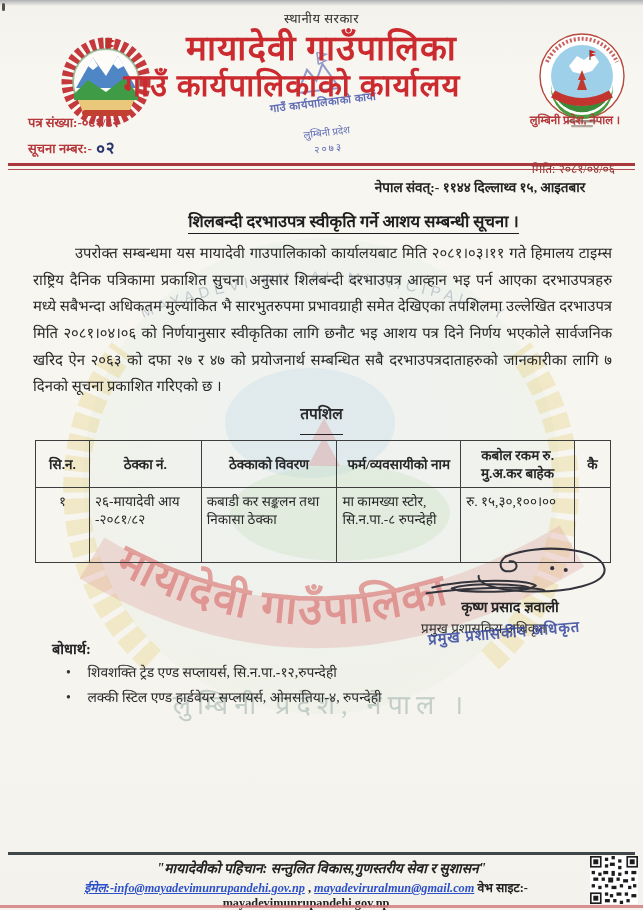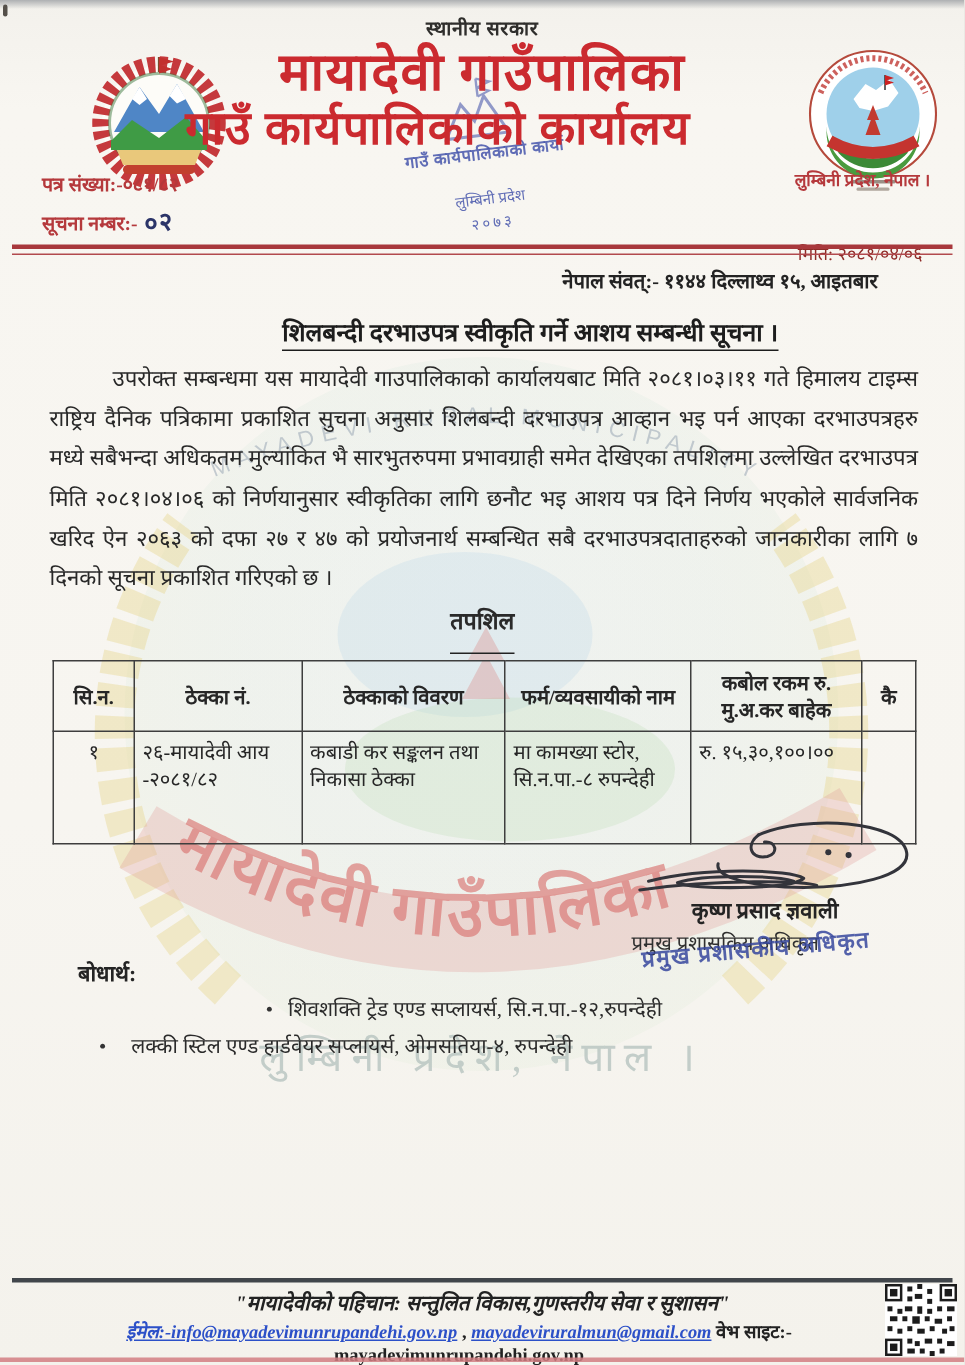--- a/index.html
+++ b/index.html
@@ -7,21 +7,21 @@
     position:relative;width:643px;height:910px;overflow:hidden;
     background:linear-gradient(180deg,#f3f1ec 0%,#f8f6f1 8%,#f7f5f0 60%,#f4f2ec 100%);
     font-family:"Liberation Serif","DejaVu Serif",serif;color:#2a2a2a;
   }
   .abs{position:absolute;}
   .center{text-align:center;}
   
   .scan-top{left:0;top:0;width:643px;height:6px;background:linear-gradient(180deg,#aeb0b2,rgba(255,255,255,0));}
   .scan-mark{left:2px;top:3px;width:3px;height:8px;background:#55504a;border-radius:2px;}
   
-  .gov-label{left:0;top:9px;width:643px;font-size:13px;font-weight:bold;color:#2f2e2c;letter-spacing:.5px;}
+  .gov-label{left:0;top:9px;width:643px;font-size:13px;font-weight:normal;color:#2f2e2c;letter-spacing:.5px;}
   .title-main{left:0;top:23px;width:643px;font-size:35px;font-weight:bold;color:#cb2a2f;letter-spacing:1px;}
   .title-sub{left:0;top:63px;width:584px;font-size:31px;font-weight:bold;color:#cb2a2f;letter-spacing:1px;}
   .address-line{left:221px;top:106px;width:220px;font-size:14px;font-weight:bold;color:#c03438;text-align:center;}
   .ref-red{font-size:13px;color:#b5393c;font-weight:bold;}
   .letter-no{left:28px;top:113px;}
   .notice-no{left:28px;top:135px;}
   .handwritten{display:inline-block;font-size:17px;color:#2b3468;font-weight:bold;transform:rotate(-6deg) translateY(1px);letter-spacing:1px;}
   .province-right{left:512px;top:112px;width:126px;font-size:11.5px;font-weight:bold;color:#b5393c;text-align:center;}
   .date-line{right:28px;top:160px;font-size:12px;font-weight:normal;color:#8e2b27;}
   .rule1{left:8px;top:163px;width:627px;height:3px;background:#a8383c;}
@@ -47,21 +47,21 @@
   table.detail td{height:66px;}
   td.c-sn{text-align:center;}
   
   .sig-svg{left:412px;top:543px;}
   .sig-name{left:415px;top:596px;width:190px;font-size:14.5px;font-weight:bold;color:#242424;text-align:center;}
   .sig-title{left:421px;top:619px;width:196px;font-size:13.5px;color:#303030;text-align:left;}
   
   .cc-label{left:52px;top:638px;font-size:14.5px;font-weight:bold;color:#242424;text-align:right;}
   .cc-item{left:66px;width:480px;font-size:13.8px;color:#2a2a2a;}
   .cc-item .bullet{display:inline-block;width:18px;color:#333;}
-  .cc-1{top:662px;text-align:center;} .cc-2{top:687px;}
+  .cc-1{top:662px;} .cc-2{top:687px;}
   
   .foot-rule{left:8px;top:852px;width:627px;height:3px;background:#41464b;}
   .motto{left:0;top:858px;width:643px;font-size:13.8px;font-weight:bold;font-style:italic;color:#222;}
   .contact{left:6px;top:879px;width:600px;font-size:12.3px;text-align:center;font-weight:bold;}
   .contact .lnk{color:#2c50c8;text-decoration:underline;font-style:italic;}
   .contact .plain{color:#222;}
   .qr{left:590px;top:855px;}
   .rule-bottom{left:0;top:905px;width:643px;height:2.5px;background:#d27e82;opacity:.85;}
   
   .logo-left{left:58px;top:36px;}

